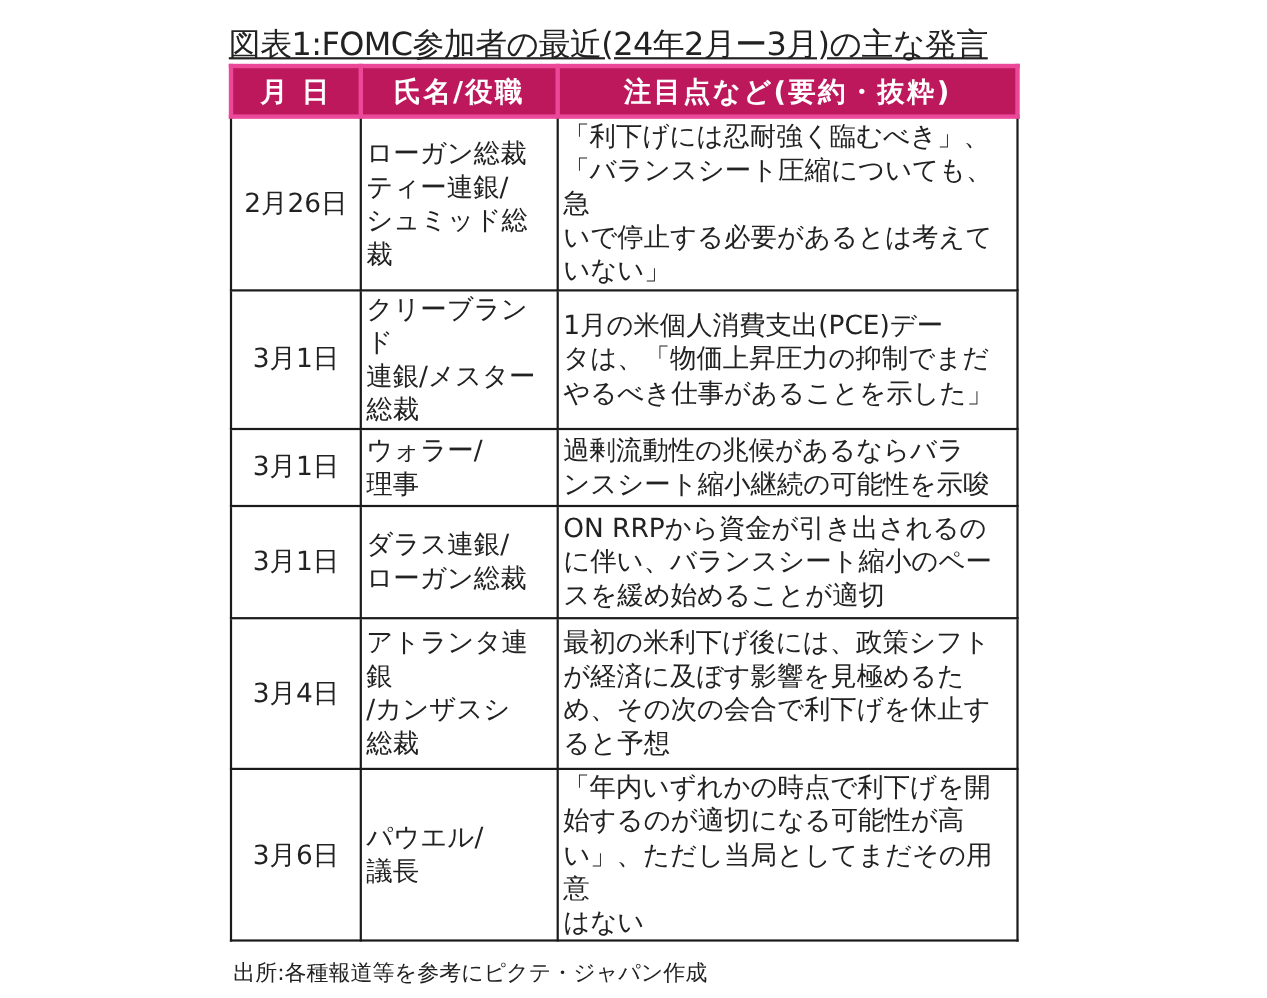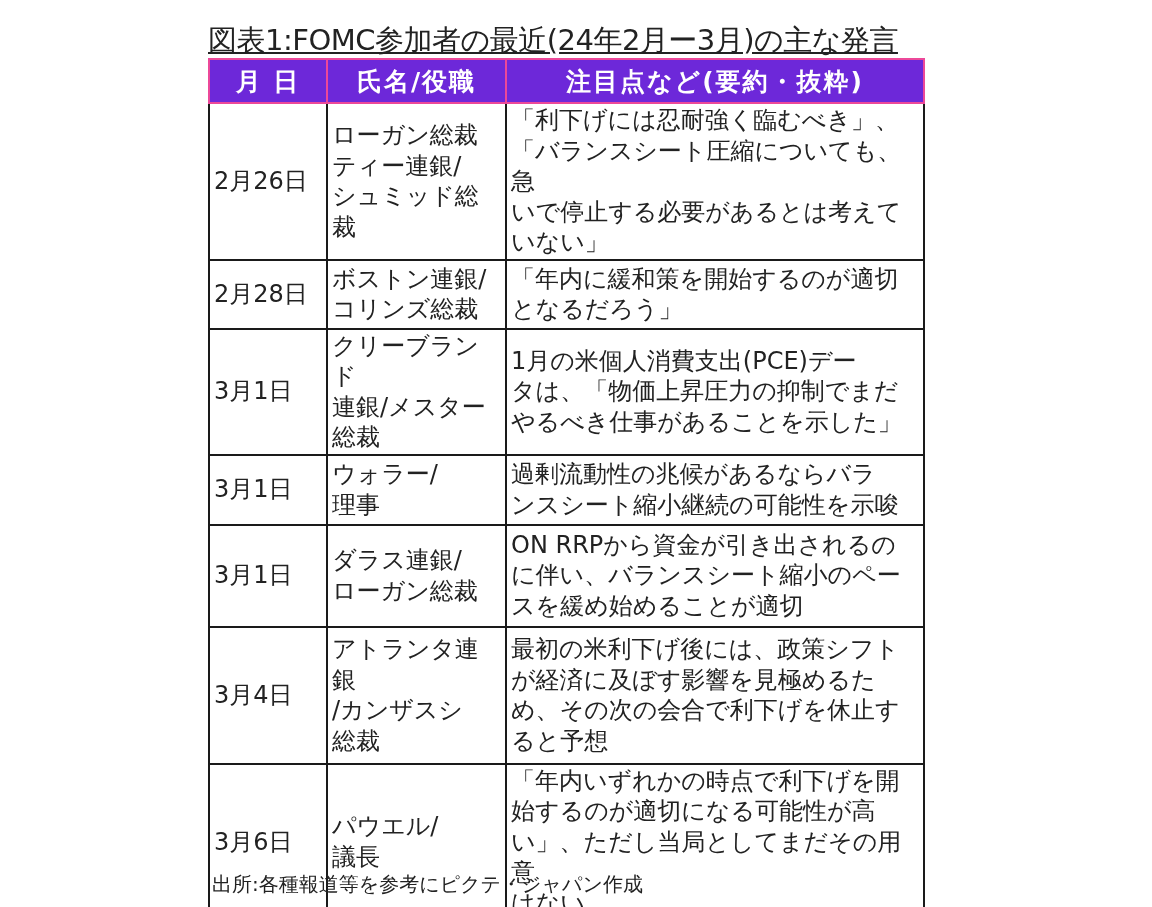--- a/index.html
+++ b/index.html
@@ -5,26 +5,26 @@
   html, body { margin: 0; padding: 0; background: #ffffff; }
   body { width: 1152px; height: 907px; position: relative; overflow: hidden;
          font-family: "DejaVu Sans", "Liberation Sans", sans-serif; color: #222; }
   .title { position: absolute; left: 208px; top: 22px; font-size: 29px; line-height: 36px;
            letter-spacing: -0.5px; white-space: nowrap; color: #222; text-decoration: underline; }
   table.fomc { position: absolute; left: 208px; top: 58px; width: 715px;
                border-collapse: collapse; table-layout: fixed; }
   table.fomc col.c1 { width: 118px; }
   table.fomc col.c2 { width: 179px; }
   table.fomc col.c3 { width: 418px; }
-  table.fomc th { background: #6d28d9; color: #ffffff; font-size: 25px; font-weight: bold;
-                  height: 42px; border: 2px solid #ec4899; padding: 0; text-align: center;
+  table.fomc th { background: #be185d; color: #ffffff; font-size: 25px; font-weight: bold;
+                  height: 42px; border: 4px solid #ec4899; padding: 0; text-align: center;
                   letter-spacing: 2px; }
   table.fomc td { border: 2px solid #1a1a1a; font-size: 24px; line-height: 30.5px;
                   padding: 1px 4px; vertical-align: middle; color: #222; }
-  td.date { text-align: left; padding-right: 6px; white-space: nowrap; }
+  td.date { text-align: center; padding-right: 6px; white-space: nowrap; }
   td.name { white-space: pre-line; }
   td.note { white-space: pre-line; padding-left: 6px; }
   .source { position: absolute; left: 212px; top: 870px; font-size: 20px; line-height: 28px; color: #222; white-space: nowrap; }
 </style>
 </head>
 <body>
 
 <div class="title">図表1:FOMC参加者の最近(24年2月ー3月)の主な発言</div>
 
 <table class="fomc">
@@ -43,27 +43,20 @@
   <tbody>
     <tr style="height:136px">
       <td class="date">2月26日</td>
       <td class="name">ローガン総裁
 ティー連銀/
 シュミッド総裁</td>
       <td class="note">「利下げには忍耐強く臨むべき」、
 「バランスシート圧縮についても、急
 いで停止する必要があるとは考えて
 いない」</td>
-    </tr>
-    <tr style="height:69px">
-      <td class="date">2月28日</td>
-      <td class="name">ボストン連銀/
-コリンズ総裁</td>
-      <td class="note">「年内に緩和策を開始するのが適切
-となるだろう」</td>
     </tr>
     <tr style="height:102px">
       <td class="date">3月1日</td>
       <td class="name">クリーブランド
 連銀/メスター
 総裁</td>
       <td class="note">1月の米個人消費支出(PCE)デー
 タは、「物価上昇圧力の抑制でまだ
 やるべき仕事があることを示した」</td>
     </tr>

